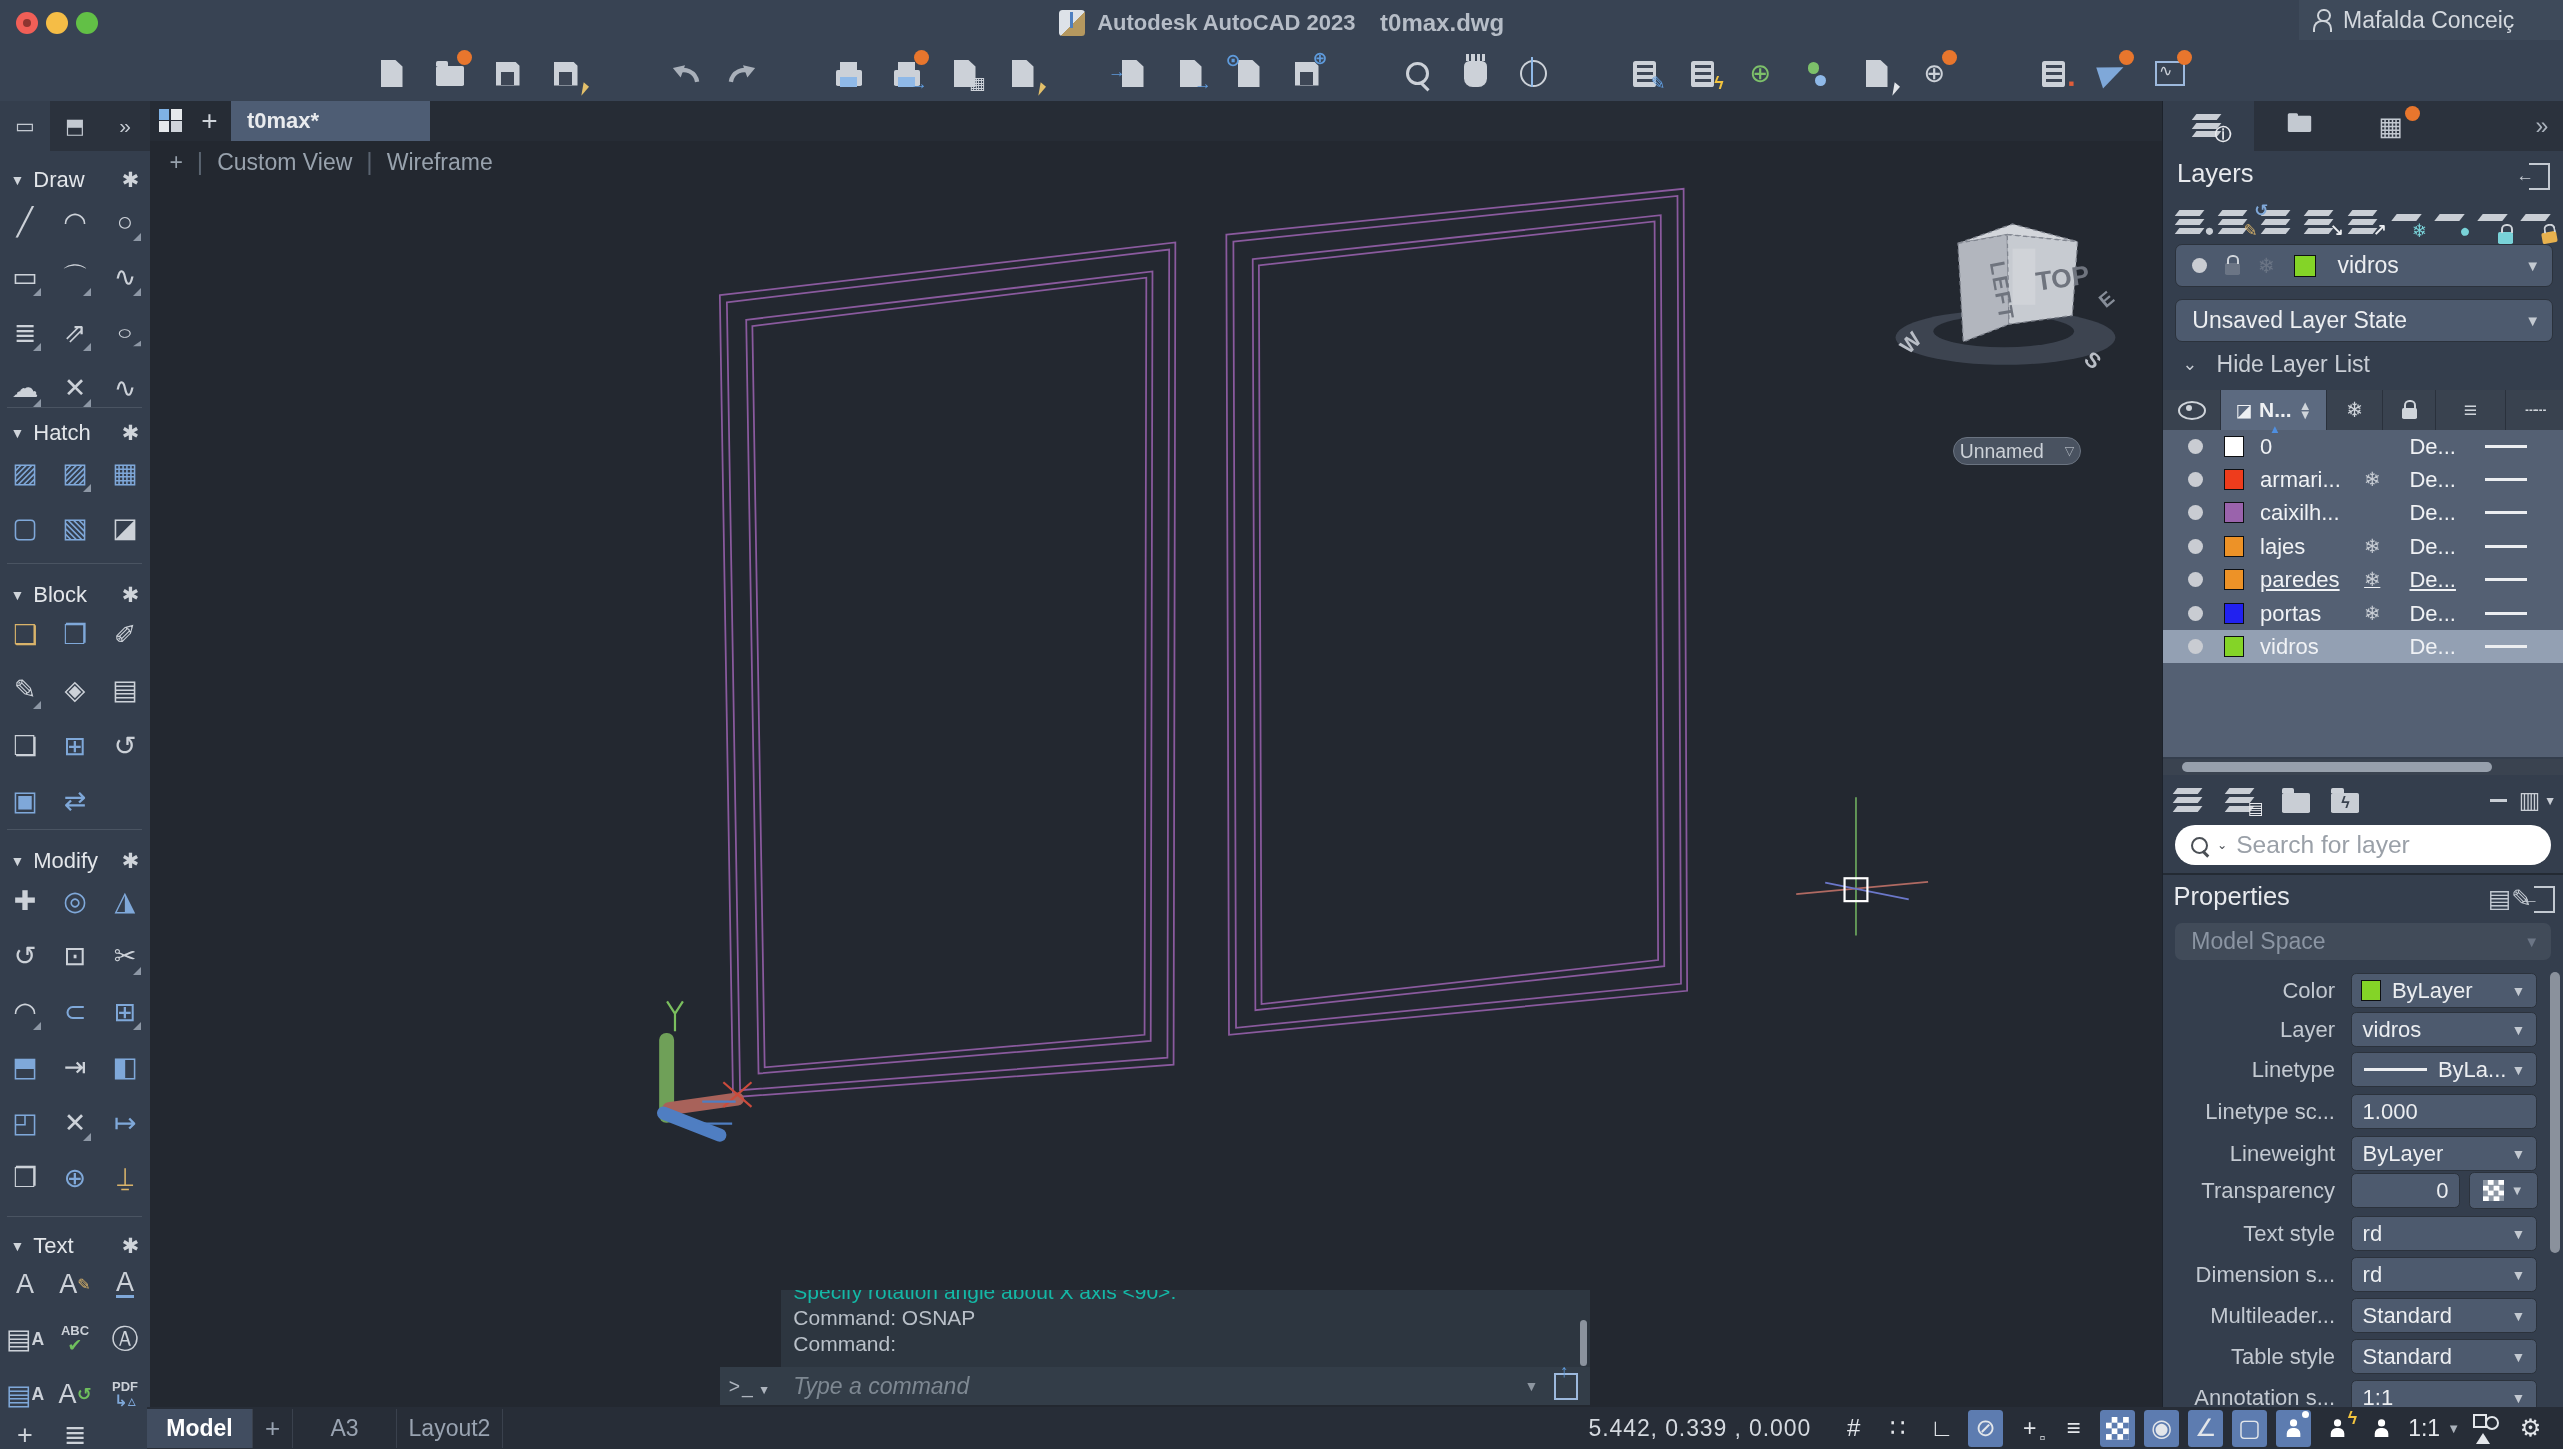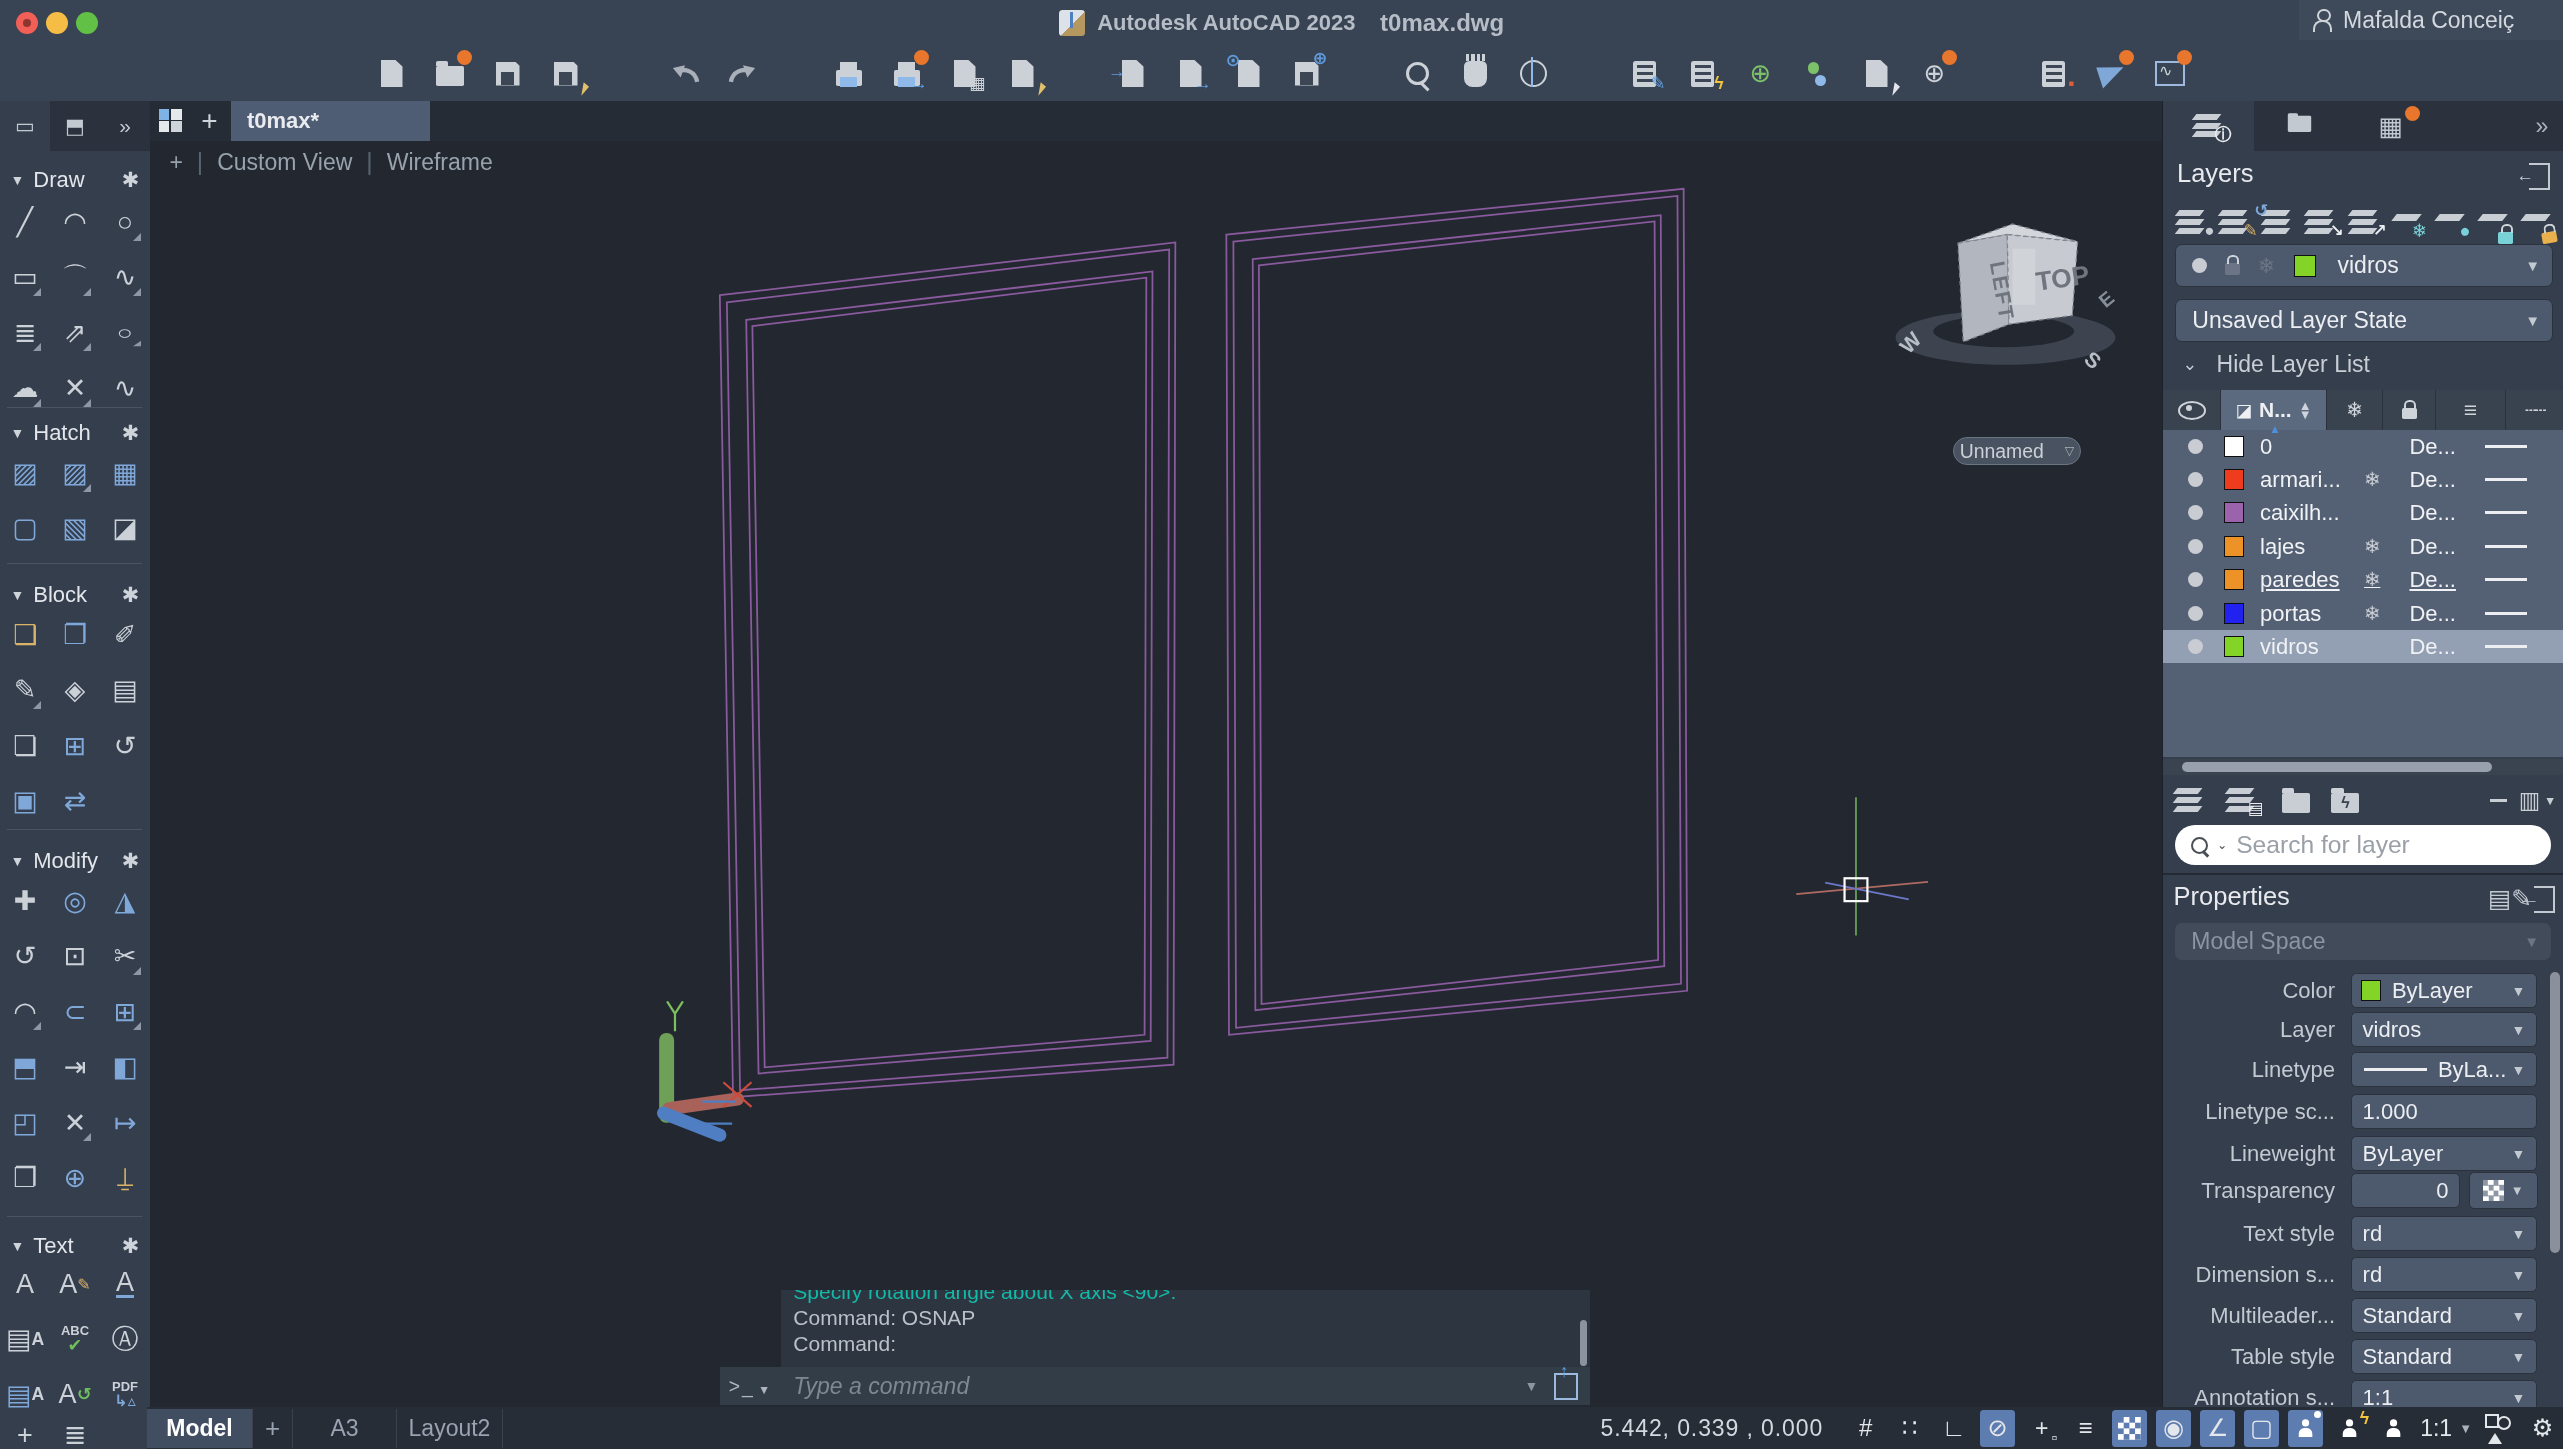--- a/index.html
+++ b/index.html
@@ -156,21 +156,21 @@
   .pfield .swatch{margin:0 10.6px 0 8.8px;width:18.5px;height:18.5px;}
   .pfield.short{width:109px;}
   .tbox{margin-left:8.8px;width:67px;height:35px;background:#4d5a6e;border:0.9px solid #2b323c;border-radius:5.3px;display:flex;align-items:center;justify-content:center;gap:7px;}
   .checker{width:21px;height:21px;background:conic-gradient(#ffffff 25%,#8d97a4 0 50%,#ffffff 0 75%,#8d97a4 0);background-size:10.6px 10.6px;}
   .ltline{width:63px;height:2.6px;background:#eceef1;margin-left:12.3px;}
   .vthumb{position:absolute;left:387px;top:871px;width:9.7px;height:281px;border-radius:5.3px;background:#8a919c;}
   
   .statusbar{left:147px;top:1407px;width:2416px;height:42px;background:#272d37;}
   .sb-tab{position:absolute;top:1.8px;height:39px;display:flex;align-items:center;justify-content:center;font-size:23px;color:#99a3b1;border-right:0.9px solid #3a414d;box-sizing:border-box;}
   .sb-tab.active{background:#414d60;color:#ffffff;font-weight:bold;}
-  .sb-right{position:absolute;right:3px;top:0;height:42px;display:flex;align-items:center;gap:9px;}
+  .sb-right{position:absolute;right:15px;top:0;height:42px;display:flex;align-items:center;gap:9px;}
   .coords{font-size:23px;color:#d4d9df;margin-right:16px;letter-spacing:0.9px;}
   .sicon{width:35px;height:37px;display:flex;align-items:center;justify-content:center;font-size:24px;color:#e3e6ea;border-radius:3.5px;position:relative;}
   .sicon.on{background:#5d7cb0;}
   .sicon .pers2{transform:scale(0.8);}
   .pers2{display:inline-block;width:19.4px;height:23px;position:relative;}
   .pers2::before{content:"";position:absolute;left:5.3px;top:0;width:8.8px;height:8.8px;border-radius:50%;background:#fff;}
   .pers2::after{content:"";position:absolute;left:0.9px;top:10.6px;width:16.7px;height:11.4px;border-radius:7px 7px 0 0;background:#fff;}
   .zap{position:absolute;right:-1.8px;top:-1.8px;color:#f3c43e;font-size:17.6px;font-weight:bold;}
   .pdot{position:absolute;right:1.8px;top:1.8px;width:7px;height:7px;border-radius:50%;background:#fff;}
   .checker2{width:23px;height:23px;background:conic-gradient(#ffffff 25%,transparent 0 50%,#ffffff 0 75%,transparent 0);background-size:11.4px 11.4px;}

